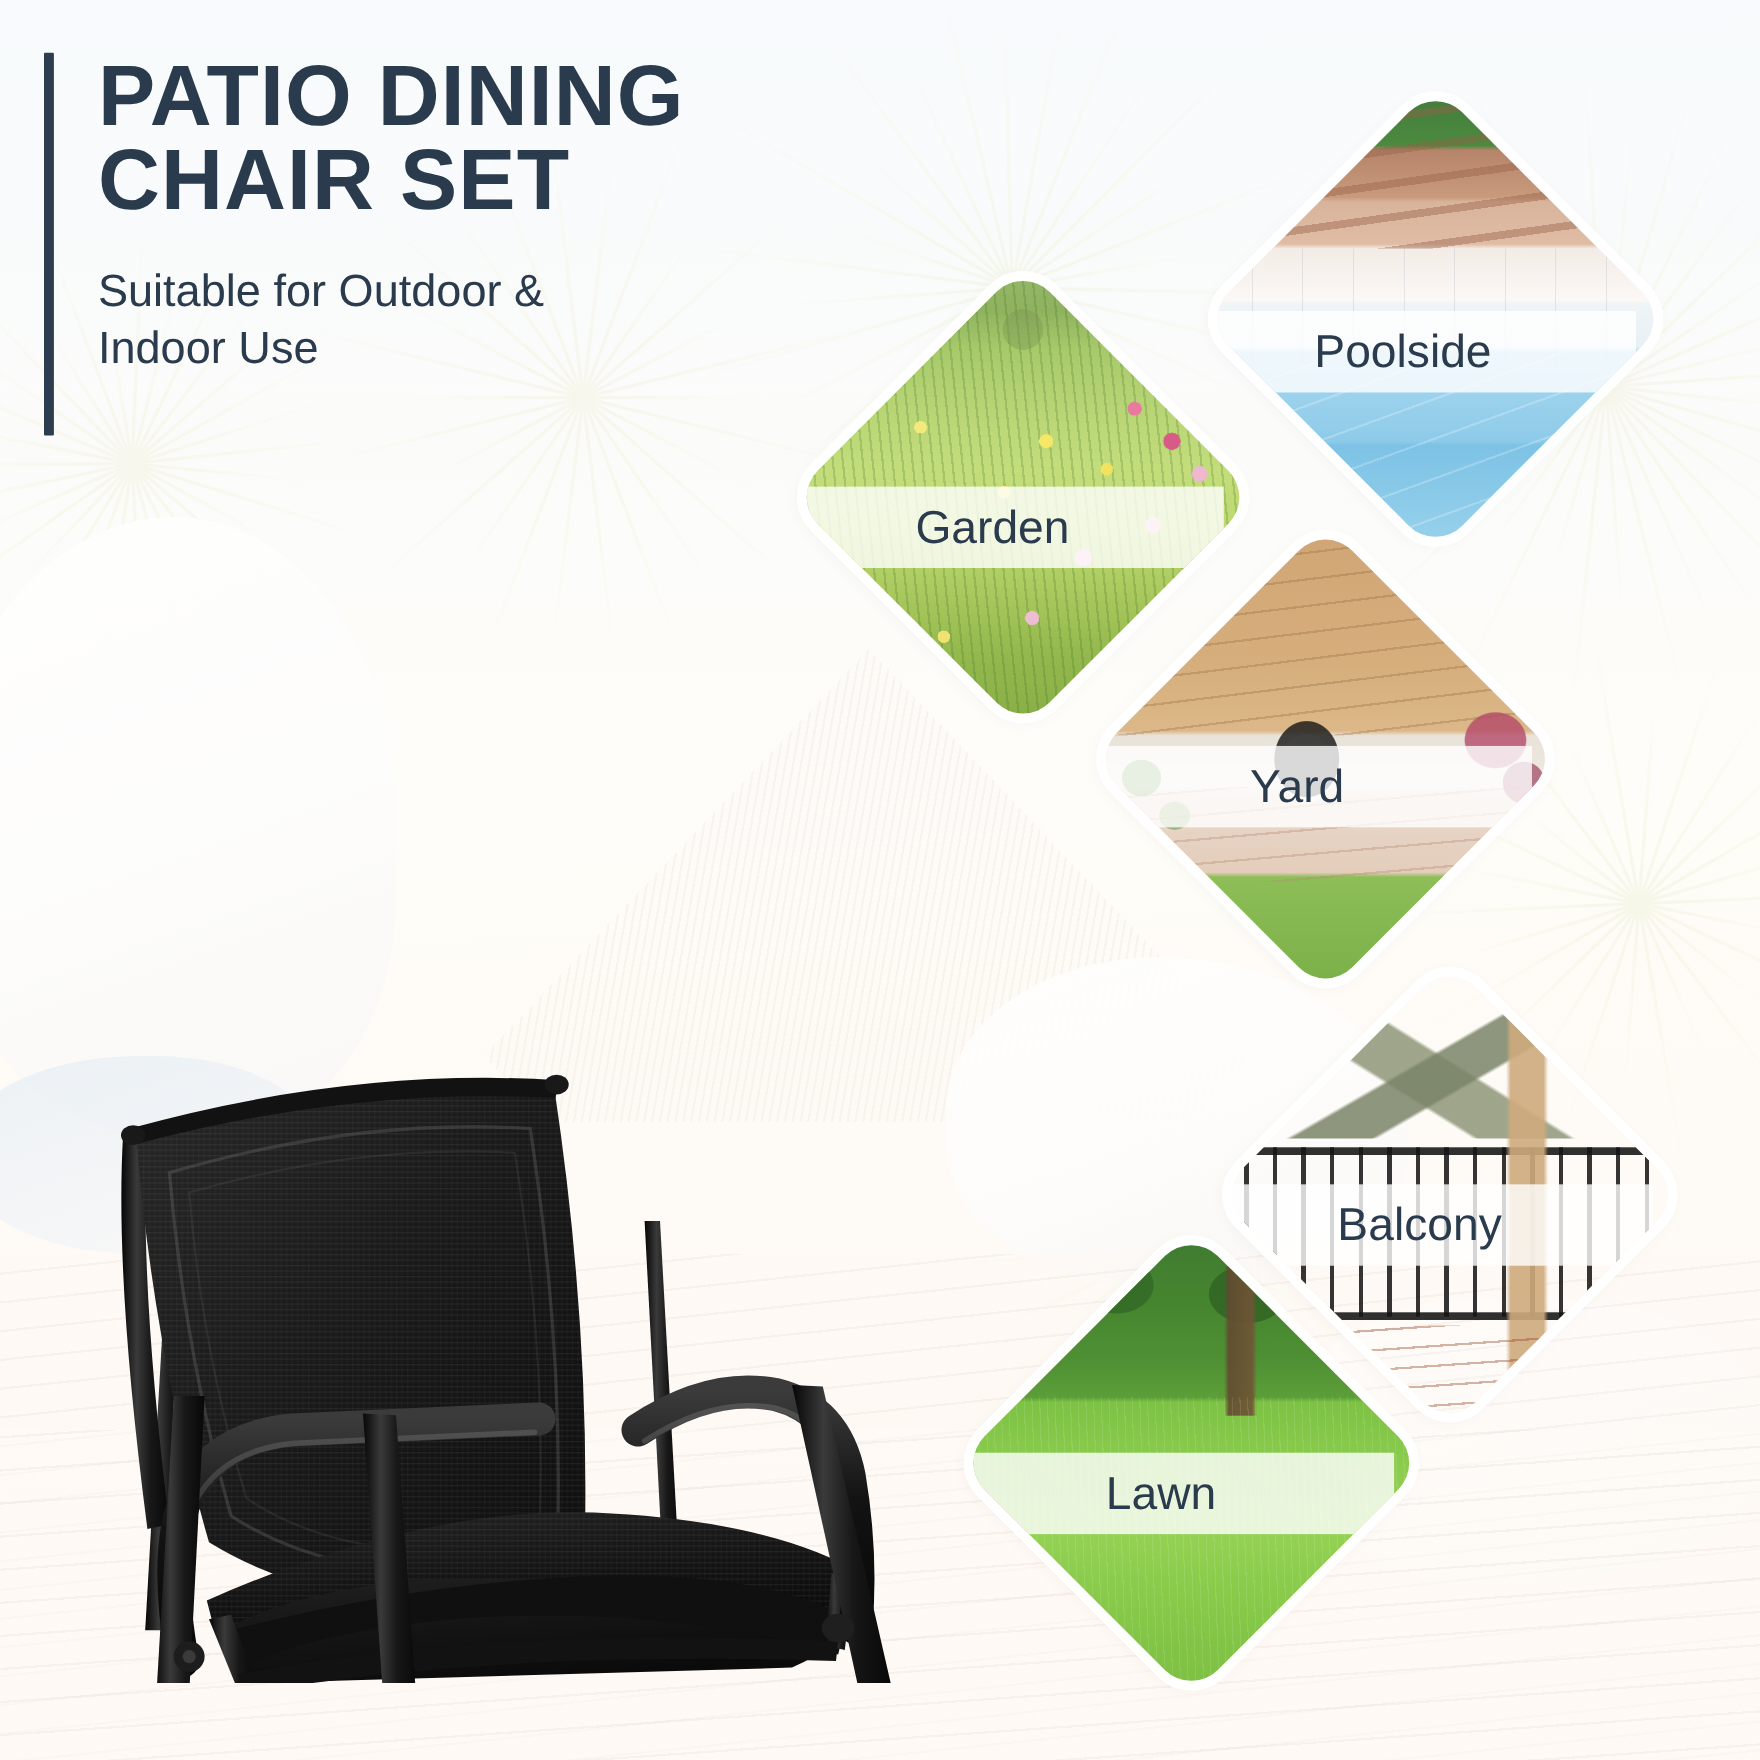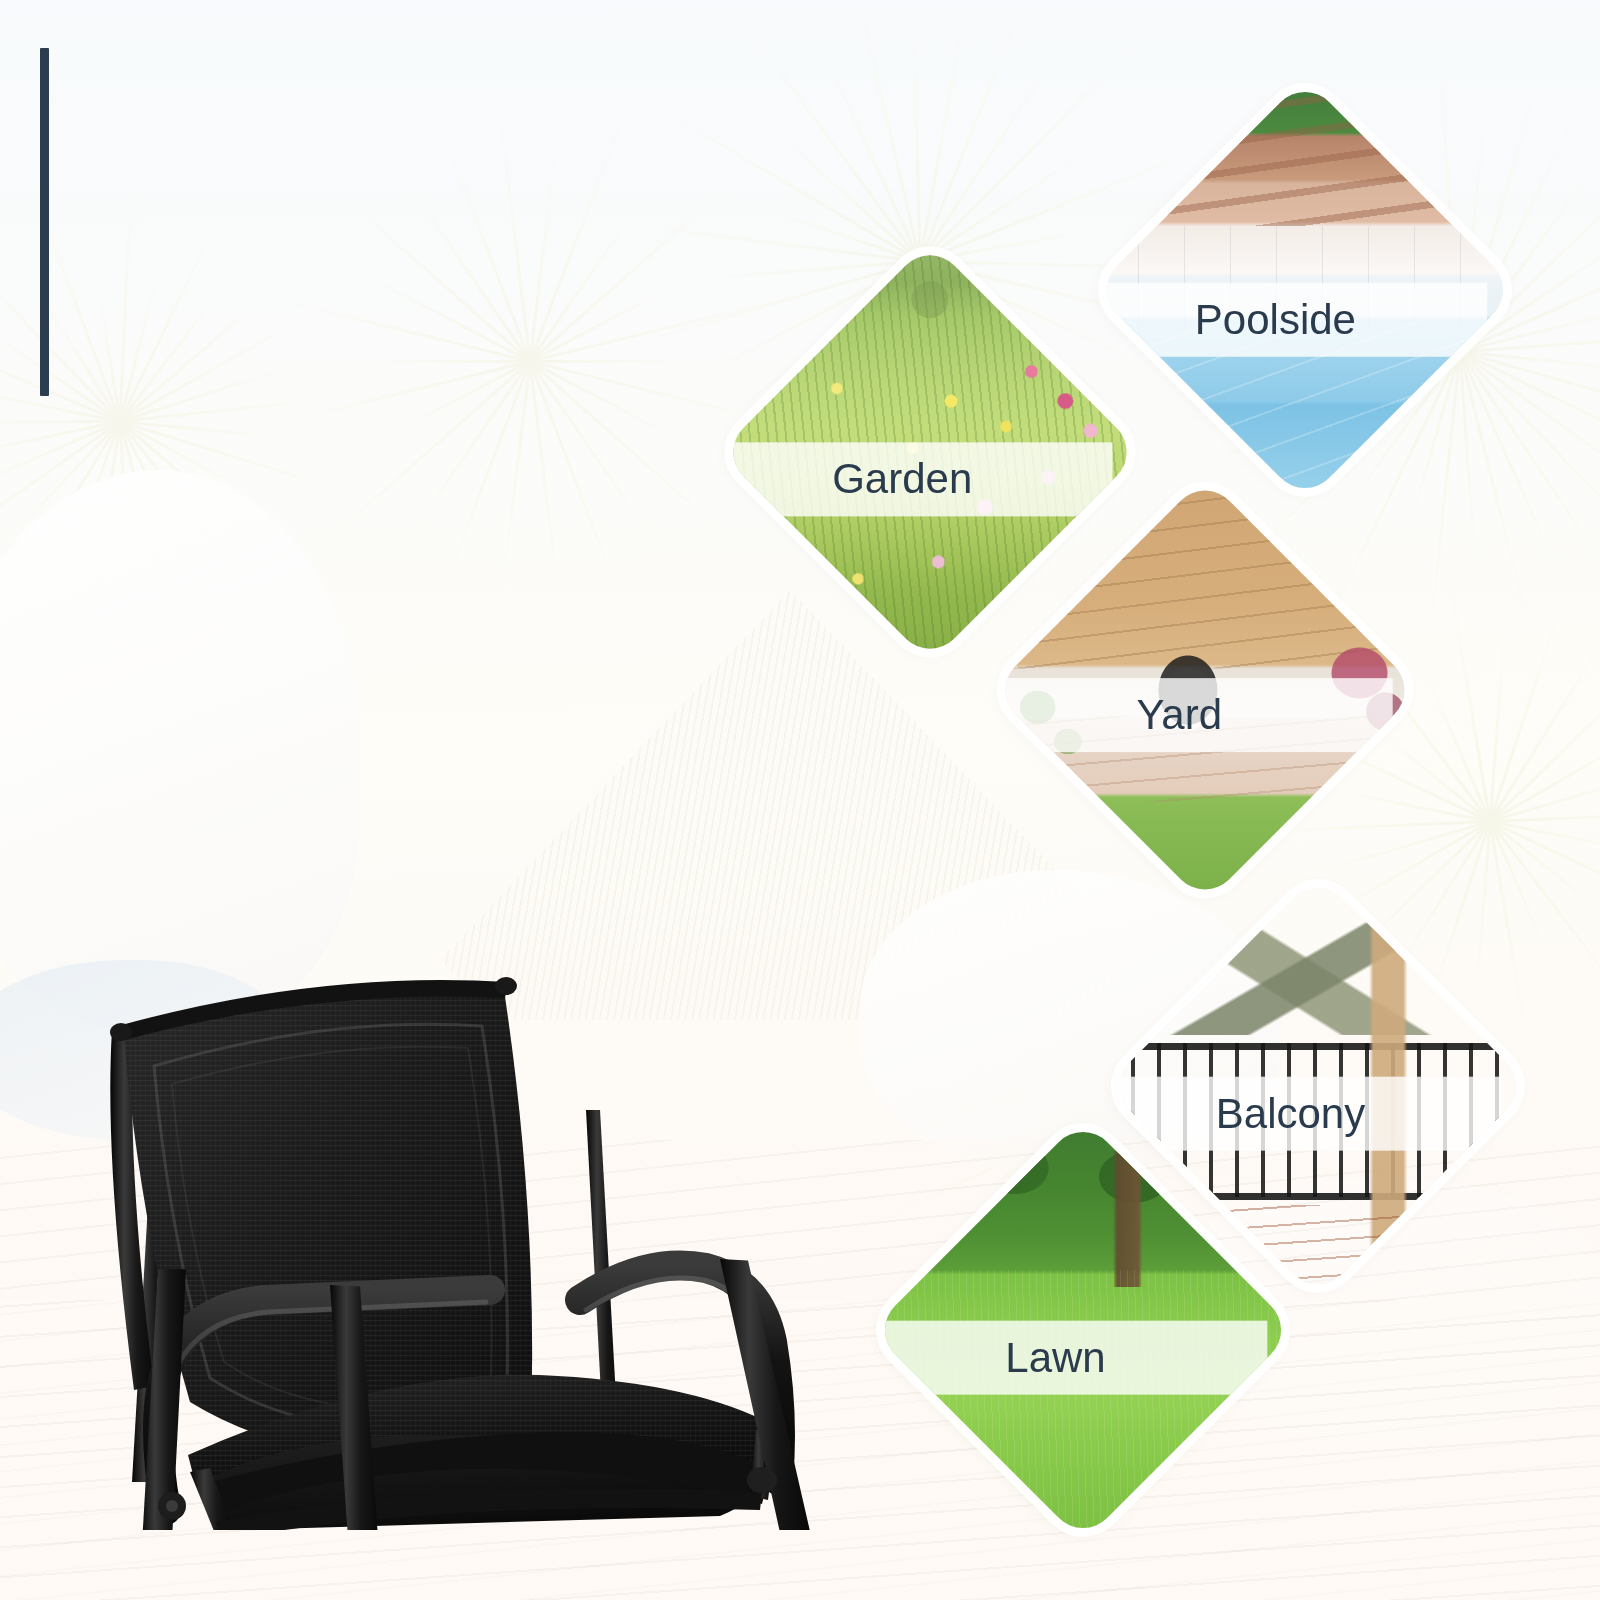--- a/index.html
+++ b/index.html
@@ -354,20 +354,26 @@
     <div class="waterhint"></div>
 
     <div class="deck"></div>
     <div class="deck2"></div>
 
     <div class="haze"></div>
   </div>
 
   <div class="headline">
     <div class="accent-bar" style="background: rgb(43, 61, 79);"></div>
+    <div class="headtext">
+      <div class="title" style="color: rgb(42, 59, 77);">PATIO DINING
+CHAIR SET</div>
+      <div class="subtitle" style="color: rgb(42, 59, 77);">Suitable for Outdoor &amp;
+Indoor Use</div>
+    </div>
   </div>
 
   <div id="chair">
     <svg viewBox="0 0 820 1060" xmlns="http://www.w3.org/2000/svg">
       <defs>
         <linearGradient id="meshG" x1="0" y1="0" x2="1" y2="1">
           <stop offset="0%" stop-color="#272727"></stop>
           <stop offset="45%" stop-color="#1a1a1a"></stop>
           <stop offset="100%" stop-color="#0e0e0e"></stop>
         </linearGradient>

